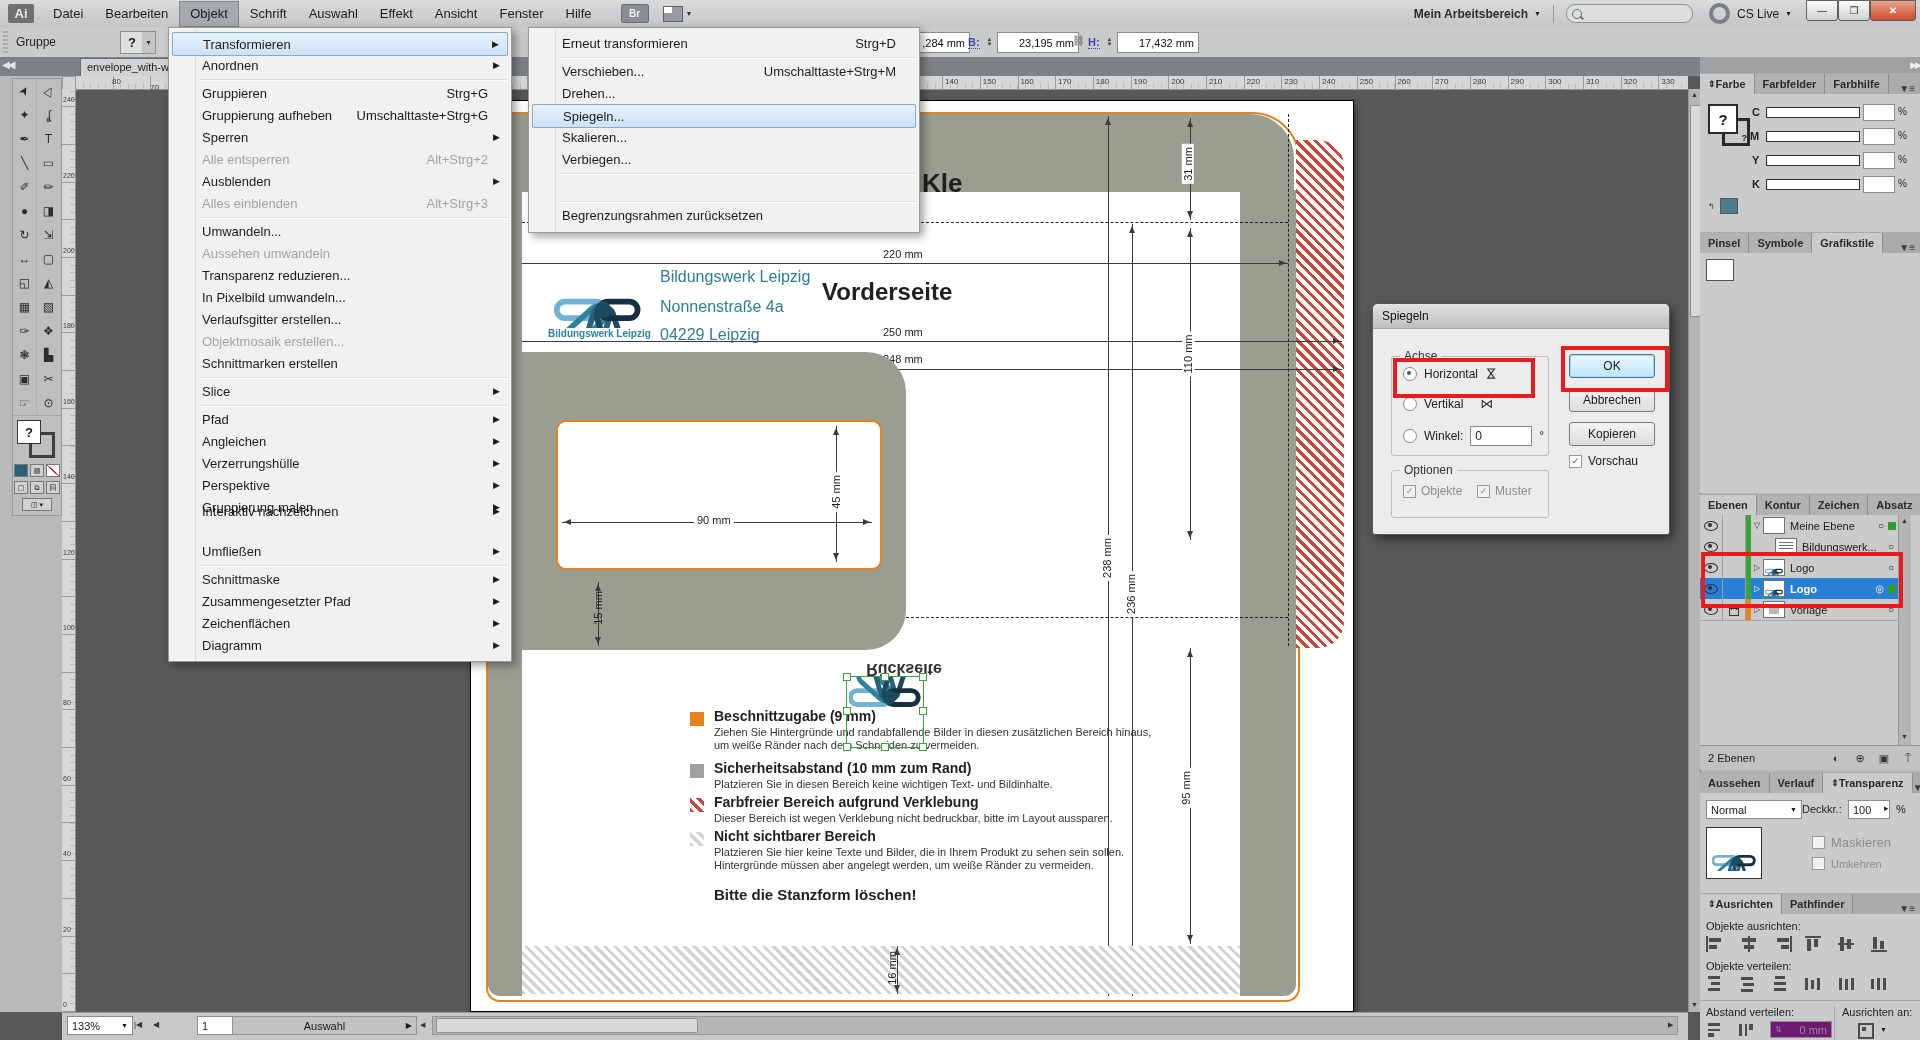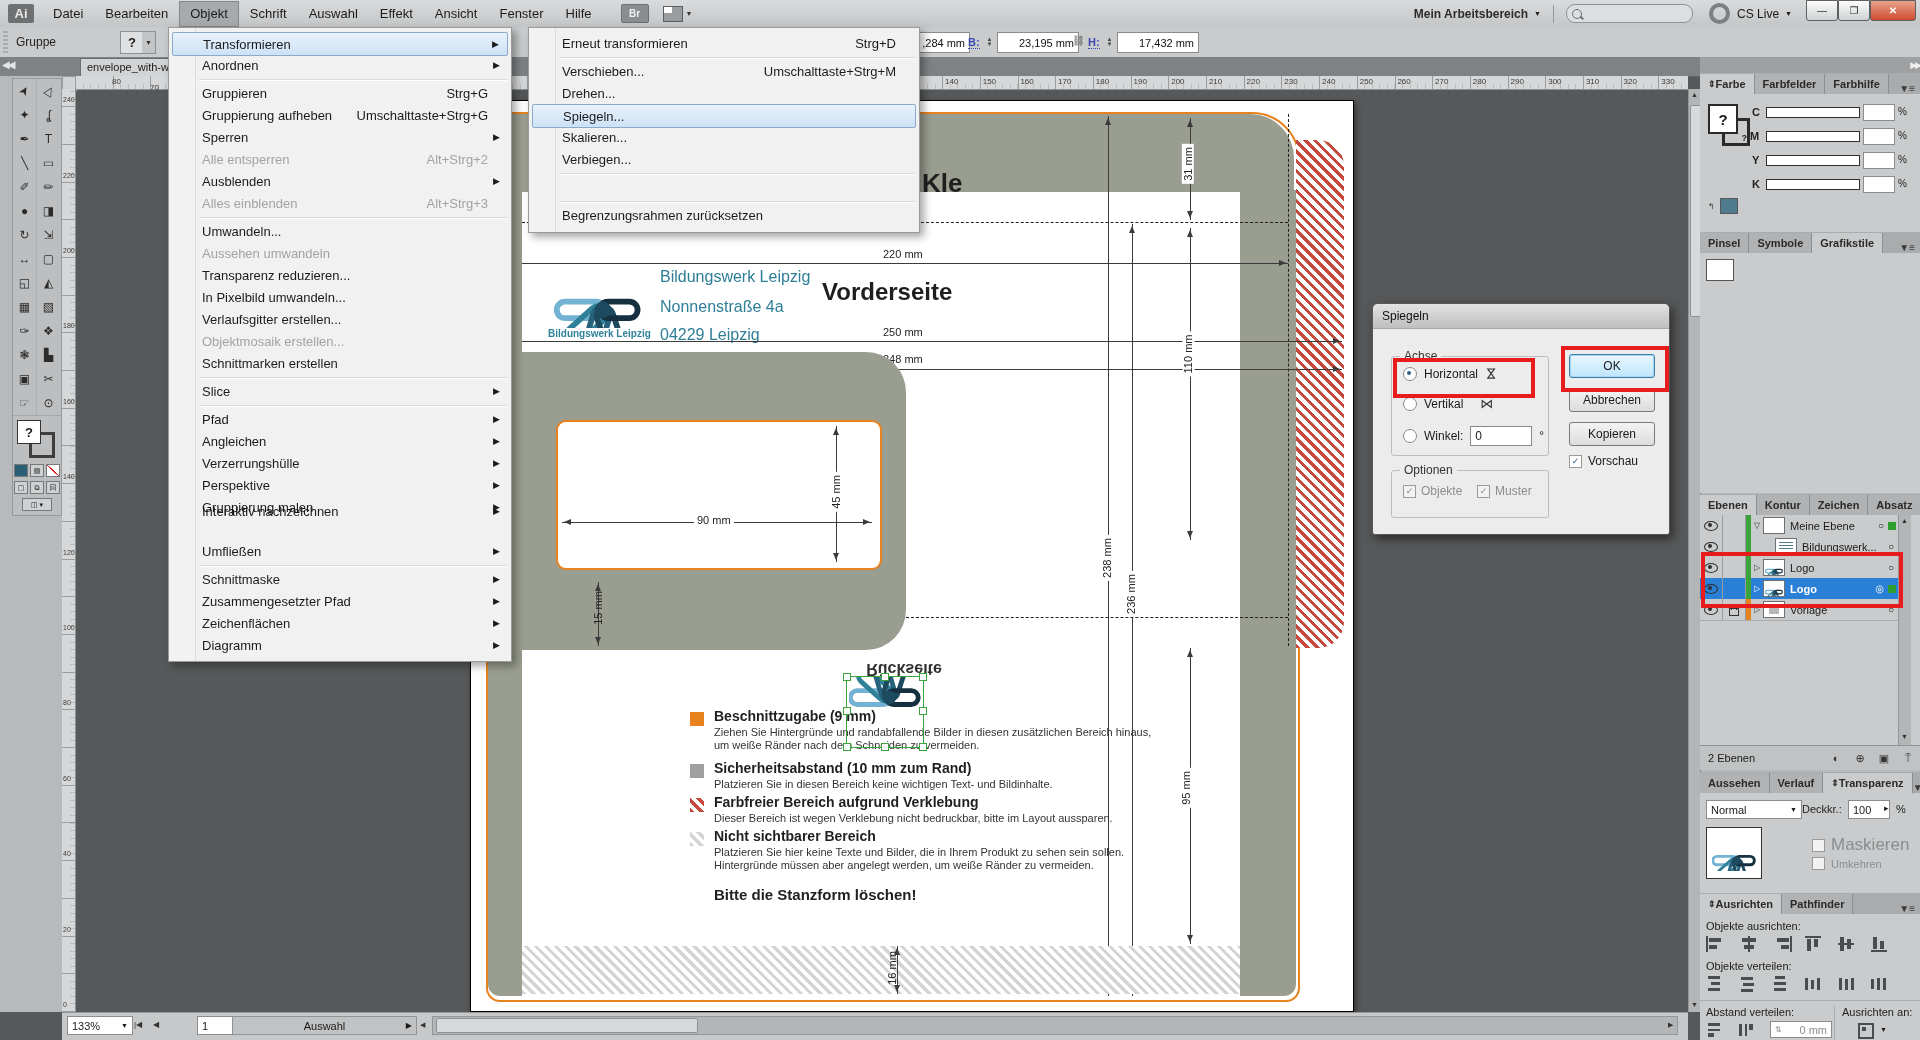--- a/index.html
+++ b/index.html
@@ -786,21 +786,21 @@
       <rect x="2" y="48" width="58" height="20" rx="10" stroke="#27617c" transform="rotate(-74 58 58)"></rect>
       <rect x="2" y="48" width="58" height="20" rx="10" stroke="#1d4a5e" transform="rotate(-108 58 58)"></rect>
       <rect x="54" y="48" width="46" height="20" rx="10" stroke="#16303f"></rect>
     </g>
     <circle cx="58" cy="58" r="10" fill="#1d4a5e"></circle>
   </svg>
         </span>
     </div>
     <div style="position:absolute;left:112px;top:42px;display:flex;gap:6px;align-items:center">
       <span class="chk"></span>
-        <span class="gray" style="font-size:17px">Maskieren</span>
+        <span class="gray" style="font-size:13px">Maskieren</span>
     </div>
     <div style="position:absolute;left:112px;top:64px;display:flex;gap:6px;align-items:center">
       <span class="chk"></span>
         <span class="gray" style="font-size:11px">Umkehren</span>
     </div>
   </div>
 
   <div class="tabrow" style="left:1700px;top:893px">
     <span class="ptab act">
         <span class="icn" data-icon="⇕ " style="font-size:9px"></span>
@@ -884,21 +884,21 @@
       <span class="aicon">
           <span class="b1" style="left:2px;top:1px;width:12px;height:3px"></span>
           <span class="ln" style="left:2px;top:7px;width:12px;height:2px"></span>
           <span class="b2" style="left:2px;top:11px;width:6px;height:4px"></span>
         </span>
       <span class="aicon">
           <span class="b1" style="left:1px;top:2px;width:3px;height:12px"></span>
           <span class="ln" style="left:7px;top:2px;width:2px;height:12px"></span>
           <span class="b2" style="left:11px;top:2px;width:4px;height:6px"></span>
         </span>
-      <span class="ddown gray" style="position:static;width:52px;height:15px;background:#ffffff">
+      <span class="ddown gray" style="position:static;width:52px;height:15px;background:#701a75">
         <span class="icn" data-icon="⇅" style="font-size:8px"></span>
         <span>0 mm</span>
       </span>
     </div>
     <div style="position:absolute;left:134px;top:92px;width:1px;height:40px;background:#a9abad"></div>
     <div class="plabel" style="left:142px;top:92px">Ausrichten an:</div>
     <div style="position:absolute;left:156px;top:107px;display:flex;align-items:center;gap:4px">
       <span class="aicon">
           <span class="ln" style="left:2px;top:2px;width:12px;height:12px;background:transparent;border:2px solid #4a4c4e"></span>
           <span class="b1" style="left:6px;top:6px;width:4px;height:4px"></span>

